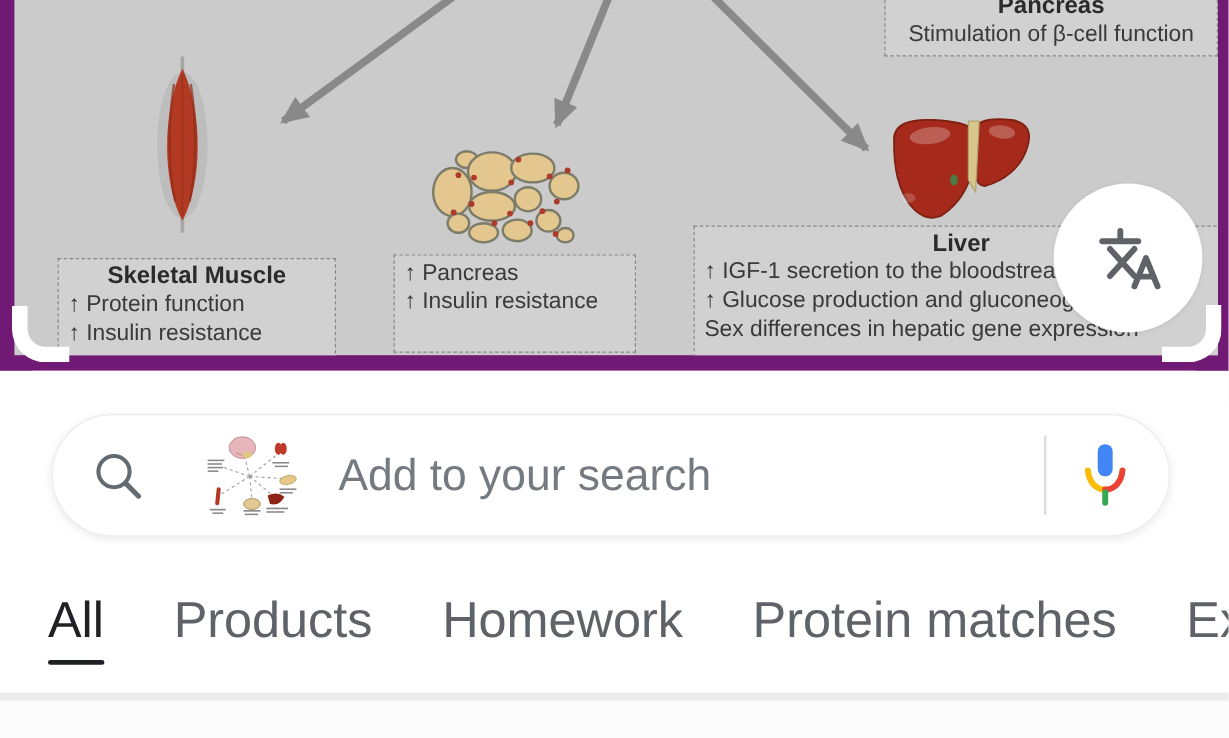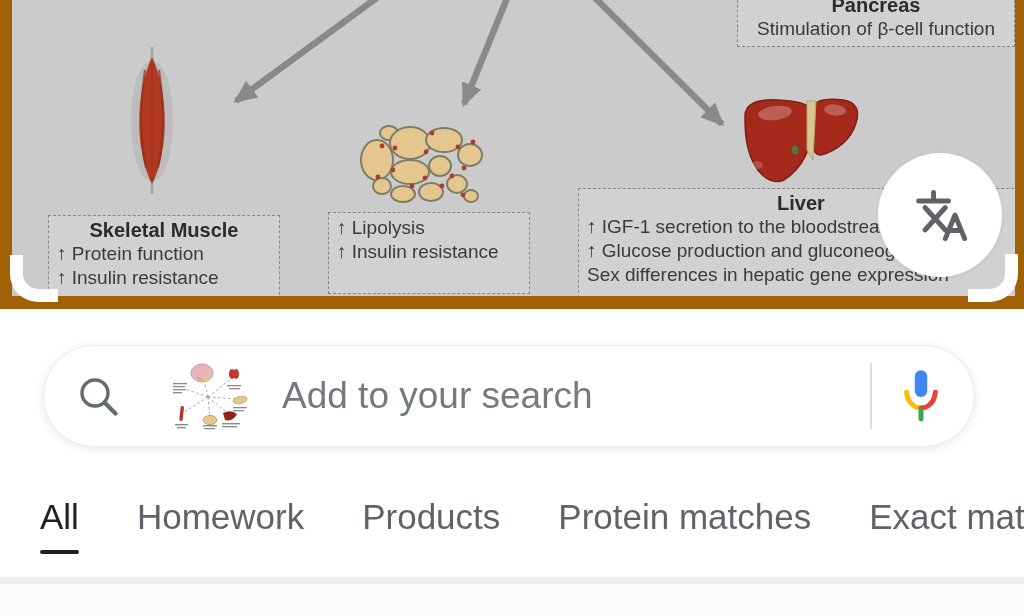--- a/index.html
+++ b/index.html
@@ -1,20 +1,20 @@
 <!DOCTYPE html>
 <html><head>
 <meta charset="utf-8">
 <style>
   html,body{margin:0;padding:0;background:#fff;}
   .screen{position:relative;width:1024px;height:615px;overflow:hidden;background:#fff;
           font-family:"Liberation Sans",sans-serif;}
 
   
-  .viewer{position:absolute;left:0;top:0;width:1024px;height:309px;background:#a16207;}
+  .viewer{position:absolute;left:0;top:0;width:1024px;height:309px;background:#701a75;}
   .photo{position:absolute;left:12px;top:0;width:1003px;height:296px;background:#cbcbcb;overflow:hidden;}
   .photo svg{position:absolute;left:0;top:0;}
 
   
   .obox{position:absolute;border:1.5px dashed #878787;background:#d1d1d1;color:#3a3a3a;
         font-size:19px;line-height:24px;box-sizing:border-box;padding:3px 8px 4px 8px;}
   .obox .ttl{font-weight:700;text-align:center;color:#2b2b2b;font-size:20px;line-height:23px;}
   .obox .ln{white-space:nowrap;}
   .obox.center .ln{text-align:center;}
 
@@ -38,21 +38,21 @@
   .mag{margin-left:31px;flex:0 0 auto;display:flex;}
   .thumb{margin-left:40px;width:95px;height:75px;flex:0 0 auto;background:#fff;overflow:hidden;}
   .sinput{margin-left:24px;flex:1 1 auto;border:none;outline:none;font-family:"Liberation Sans",sans-serif;
           font-size:37px;color:#202124;background:transparent;min-width:0;}
   .sinput::placeholder{color:#747a80;opacity:1;}
   .vdiv{width:2px;height:66px;background:#dadce0;flex:0 0 auto;}
   .mic{margin:0 30px 0 26px;flex:0 0 auto;display:flex;cursor:pointer;}
 
   .tabs{position:absolute;left:0;top:185px;width:1024px;height:62px;display:flex;gap:58px;
         padding-left:40px;box-sizing:border-box;white-space:nowrap;overflow:hidden;}
-  .tab{position:relative;font-size:35px;line-height:46px;color:#5f6368;cursor:pointer;flex:0 0 auto;}
+  .tab{position:relative;font-size:42px;line-height:46px;color:#5f6368;cursor:pointer;flex:0 0 auto;}
   .tab.active{color:#202124;}
   .tab.active::after{content:"";position:absolute;left:0;right:0;bottom:2px;height:4px;
                      border-radius:2px;background:#202124;}
   .hdiv{position:absolute;left:0;top:268px;width:1024px;height:7px;background:#ececec;}
   .below{position:absolute;left:0;top:275px;width:1024px;height:31px;background:#fbfbfb;}
 </style>
 </head>
 <body>
 
 <div class="screen">
@@ -132,21 +132,21 @@
         <div class="ln" style="text-align:center">Stimulation of β-cell function</div>
       </div>
 
       <div class="obox" style="left:36px;top:215px;width:232px;height:95px;">
         <div class="ttl">Skeletal Muscle</div>
         <div class="ln">↑ Protein function</div>
         <div class="ln">↑ Insulin  resistance</div>
       </div>
 
       <div class="obox" style="left:316px;top:212px;width:202px;height:82px;">
-        <div class="ln">↑ Lipolysis</div>
+        <div class="ln">↑ Pancreas</div>
         <div class="ln">↑ Insulin  resistance</div>
       </div>
 
       <div class="obox" style="left:566px;top:188px;width:446px;height:110px;">
         <div class="ttl">Liver</div>
         <div class="ln">↑ IGF-1  secretion to the  bloodstream</div>
         <div class="ln">↑ Glucose  production and gluconeogenesis</div>
         <div class="ln">Sex differences in hepatic gene expression</div>
       </div>
     </div>
@@ -227,22 +227,22 @@
           <rect x="17.5" y="2" width="13" height="28" rx="6.5" fill="#4285f4"></rect>
           <path d="M9,25 C10,35 16,41.5 24,41.5" stroke="#fbbc05" stroke-width="5.2" fill="none" stroke-linecap="round"></path>
           <path d="M39,25 C38,35 32,41.5 24,41.5" stroke="#ea4335" stroke-width="5.2" fill="none" stroke-linecap="round"></path>
           <line x1="24" y1="44" x2="24" y2="53" stroke="#34a853" stroke-width="5.2" stroke-linecap="round"></line>
         </svg>
       </span>
     </div>
 
     <nav class="tabs">
       <div class="tab active">All</div>
+      <div class="tab">Products</div>
       <div class="tab">Homework</div>
-      <div class="tab">Products</div>
       <div class="tab">Protein matches</div>
       <div class="tab">Exact matches</div>
     </nav>
 
     <div class="hdiv"></div>
     <div class="below"></div>
   </div>
 </div>
 
 </body></html>

